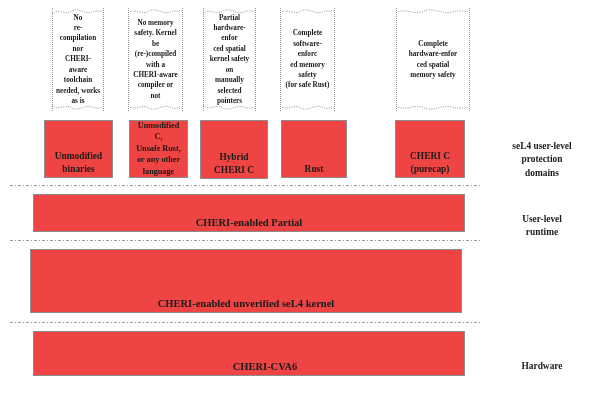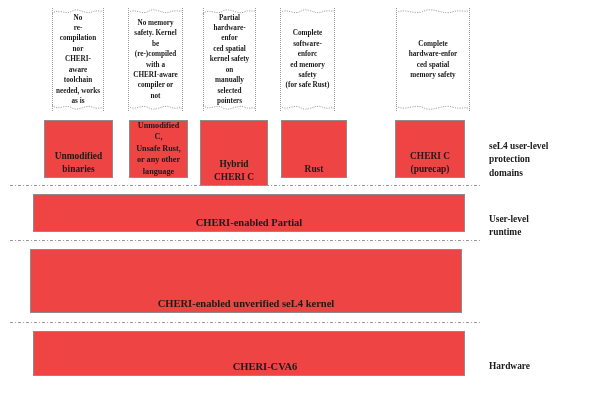--- a/index.html
+++ b/index.html
@@ -97,20 +97,21 @@
       #9a9a9a 0px, #9a9a9a 3px,
       rgba(0,0,0,0) 3px, rgba(0,0,0,0) 5px,
       #9a9a9a 5px, #9a9a9a 6px,
       rgba(0,0,0,0) 6px, rgba(0,0,0,0) 8px
     );
   }
 
   
   .side-label {
     position: absolute;
+    text-align: center;
     font-size: 9.4px;
     font-weight: bold;
     line-height: 1.45;
     color: #1a1a1a;
     white-space: pre-line;
   }
 </style>
 </head>
 <body>
 
@@ -217,21 +218,21 @@
   </div>
 
   <div class="box domain-box small" style="left:129px; top:120px; width:59px; height:58px;">
     <span class="box-text">Unmodified
 C,
 Unsafe Rust,
 or any other
 language</span>
   </div>
 
-  <div class="box domain-box" style="left:200px; top:120px; width:68px; height:66px;">
+  <div class="box domain-box" style="left:200px; top:120px; width:68px; height:59px;">
     <span class="box-text">Hybrid
 CHERI C</span>
   </div>
 
   <div class="box domain-box" style="left:281px; top:120px; width:66px; height:58px;">
     <span class="box-text">Rust</span>
   </div>
 
   <div class="box domain-box" style="left:395px; top:120px; width:70px; height:58px;">
     <span class="box-text">CHERI C

